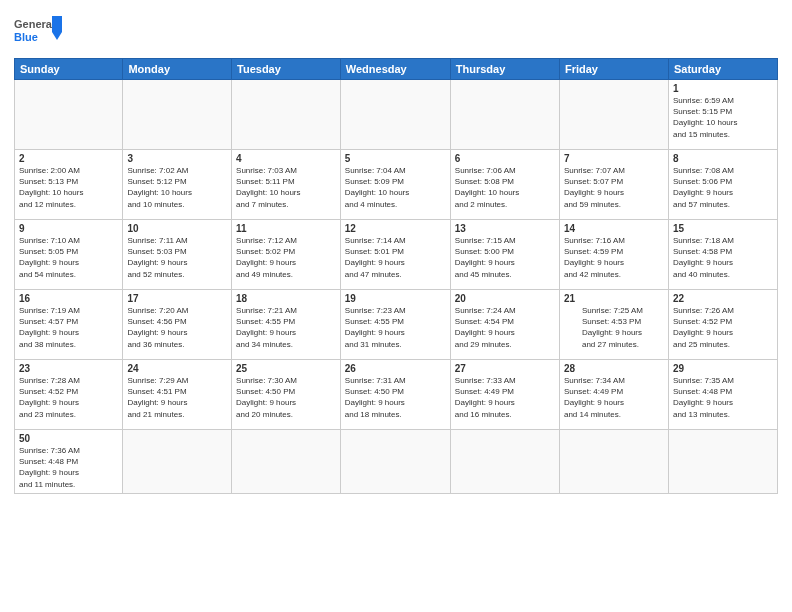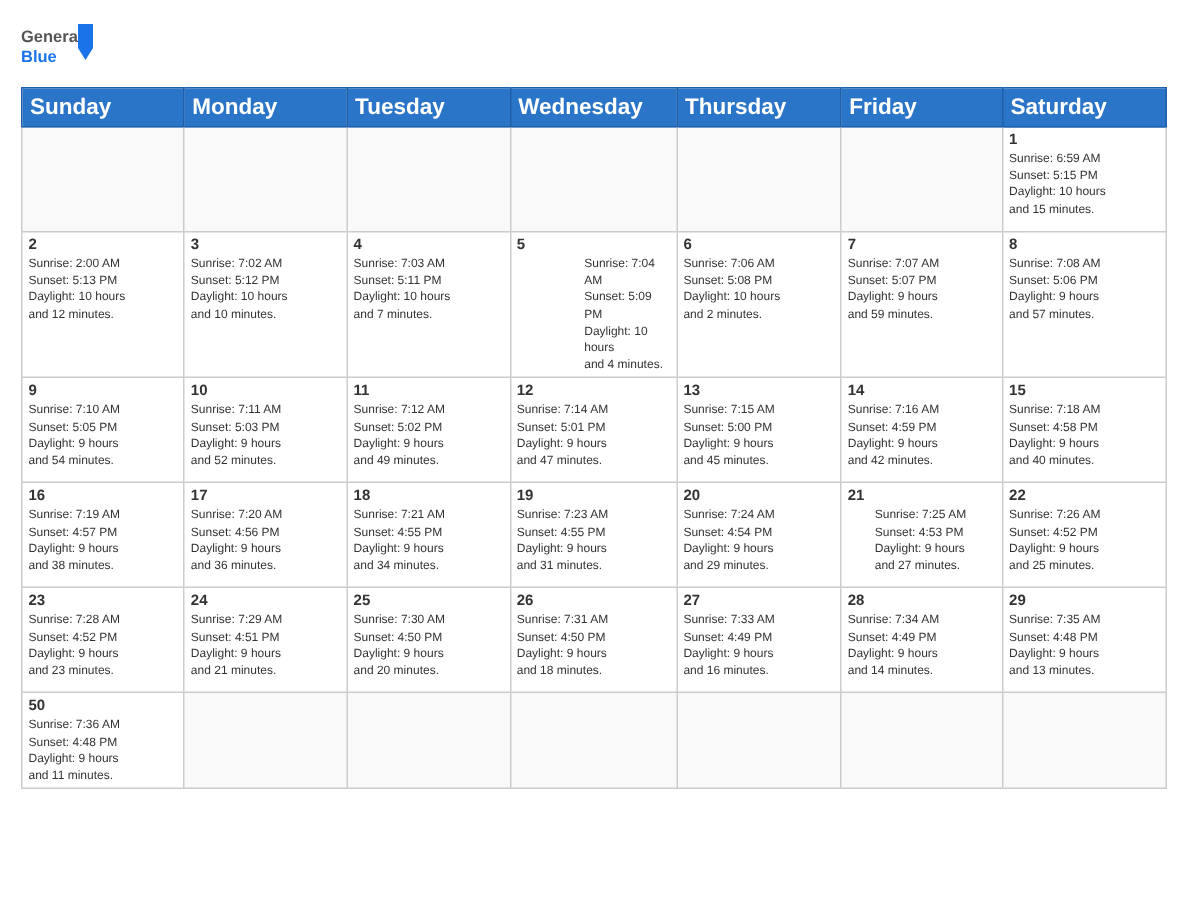--- a/index.html
+++ b/index.html
@@ -43,21 +43,21 @@
       color: #555;
     }
     .calendar {
       width: 100%;
       border-collapse: collapse;
       border: 1px solid #ccc;
     }
     .calendar th {
       background: #2a75c7;
       color: white;
-      font-size: 15px;
+      font-size: 11px;
       font-weight: bold;
       padding: 4px 5px;
       border: 1px solid #2060aa;
       text-align: left;
     }
     .calendar td {
       border: 1px solid #ccc;
       vertical-align: top;
       padding: 3px 4px;
       font-size: 8.5px;
@@ -149,21 +149,21 @@
           </td>
           <td>
             <span class="day-num">4</span>
             <div class="day-info" style="white-space: pre-line;">Sunrise: 7:03 AM
 Sunset: 5:11 PM
 Daylight: 10 hours
 and 7 minutes.</div>
           </td>
           <td>
             <span class="day-num">5</span>
-            <div class="day-info" style="white-space: pre-line; margin-left: 45px;">Sunrise: 7:04 AM
+            <div class="day-info" style="white-space: pre-line;">Sunrise: 7:04 AM
 Sunset: 5:09 PM
 Daylight: 10 hours
 and 4 minutes.</div>
           </td>
           <td>
             <span class="day-num">6</span>
             <div class="day-info" style="white-space: pre-line;">Sunrise: 7:06 AM
 Sunset: 5:08 PM
 Daylight: 10 hours
 and 2 minutes.</div>

